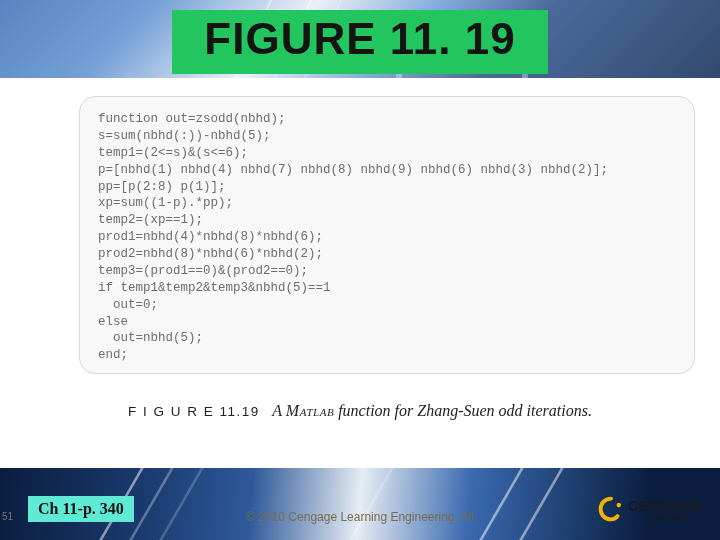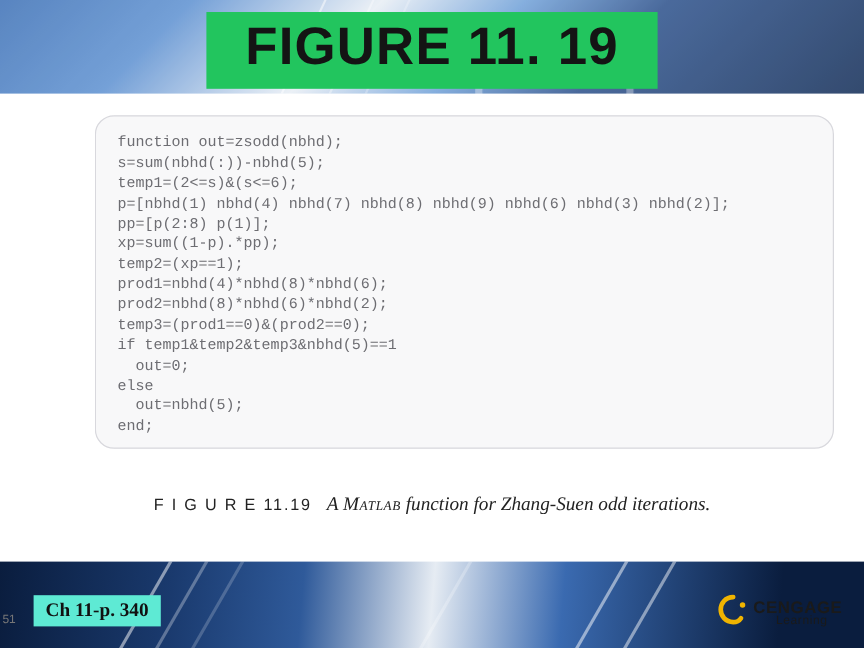--- a/index.html
+++ b/index.html
@@ -61,21 +61,21 @@
     }
     .code-box pre {
       font-family: "Courier New", monospace;
       font-size: 12.5px;
       line-height: 1.35;
       color: #6d6d72;
       white-space: pre;
     }
     .caption {
       position: absolute;
-      top: 412px; left: 0;
+      top: 402px; left: 0;
       width: 720px;
       text-align: center;
       font-size: 16px;
       color: #222;
     }
     .caption .fig-lbl {
       font-family: Arial, sans-serif;
       letter-spacing: 1.5px;
       font-size: 13.5px;
       font-weight: 400;
@@ -176,20 +176,21 @@
   <span class="fig-text">
     <span>A </span><span class="matlab">Matlab</span><span> function for Zhang-Suen odd iterations.</span>
   </span>
 </div>
 
 <div class="bg-bottom"></div>
 
 <div class="footer-left">Ch 11-p. 340</div>
 
 <div class="footer-center">
+  <span class="c1">© 2010 Cengage Learning Engineering. All</span>
 </div>
 
 <div class="logo">
   <span>
     <svg viewBox="0 0 40 40">
       <path d="M20 4 C10 4 4 12 4 20 C4 28 10 36 20 36 C24 36 28 34 30 31" fill="none" stroke="#f0b400" stroke-width="6" stroke-linecap="round"></path>
       <circle cx="32" cy="14" r="3.5" fill="#f0b400"></circle>
     </svg>
   </span>
   <span class="logo-text">

